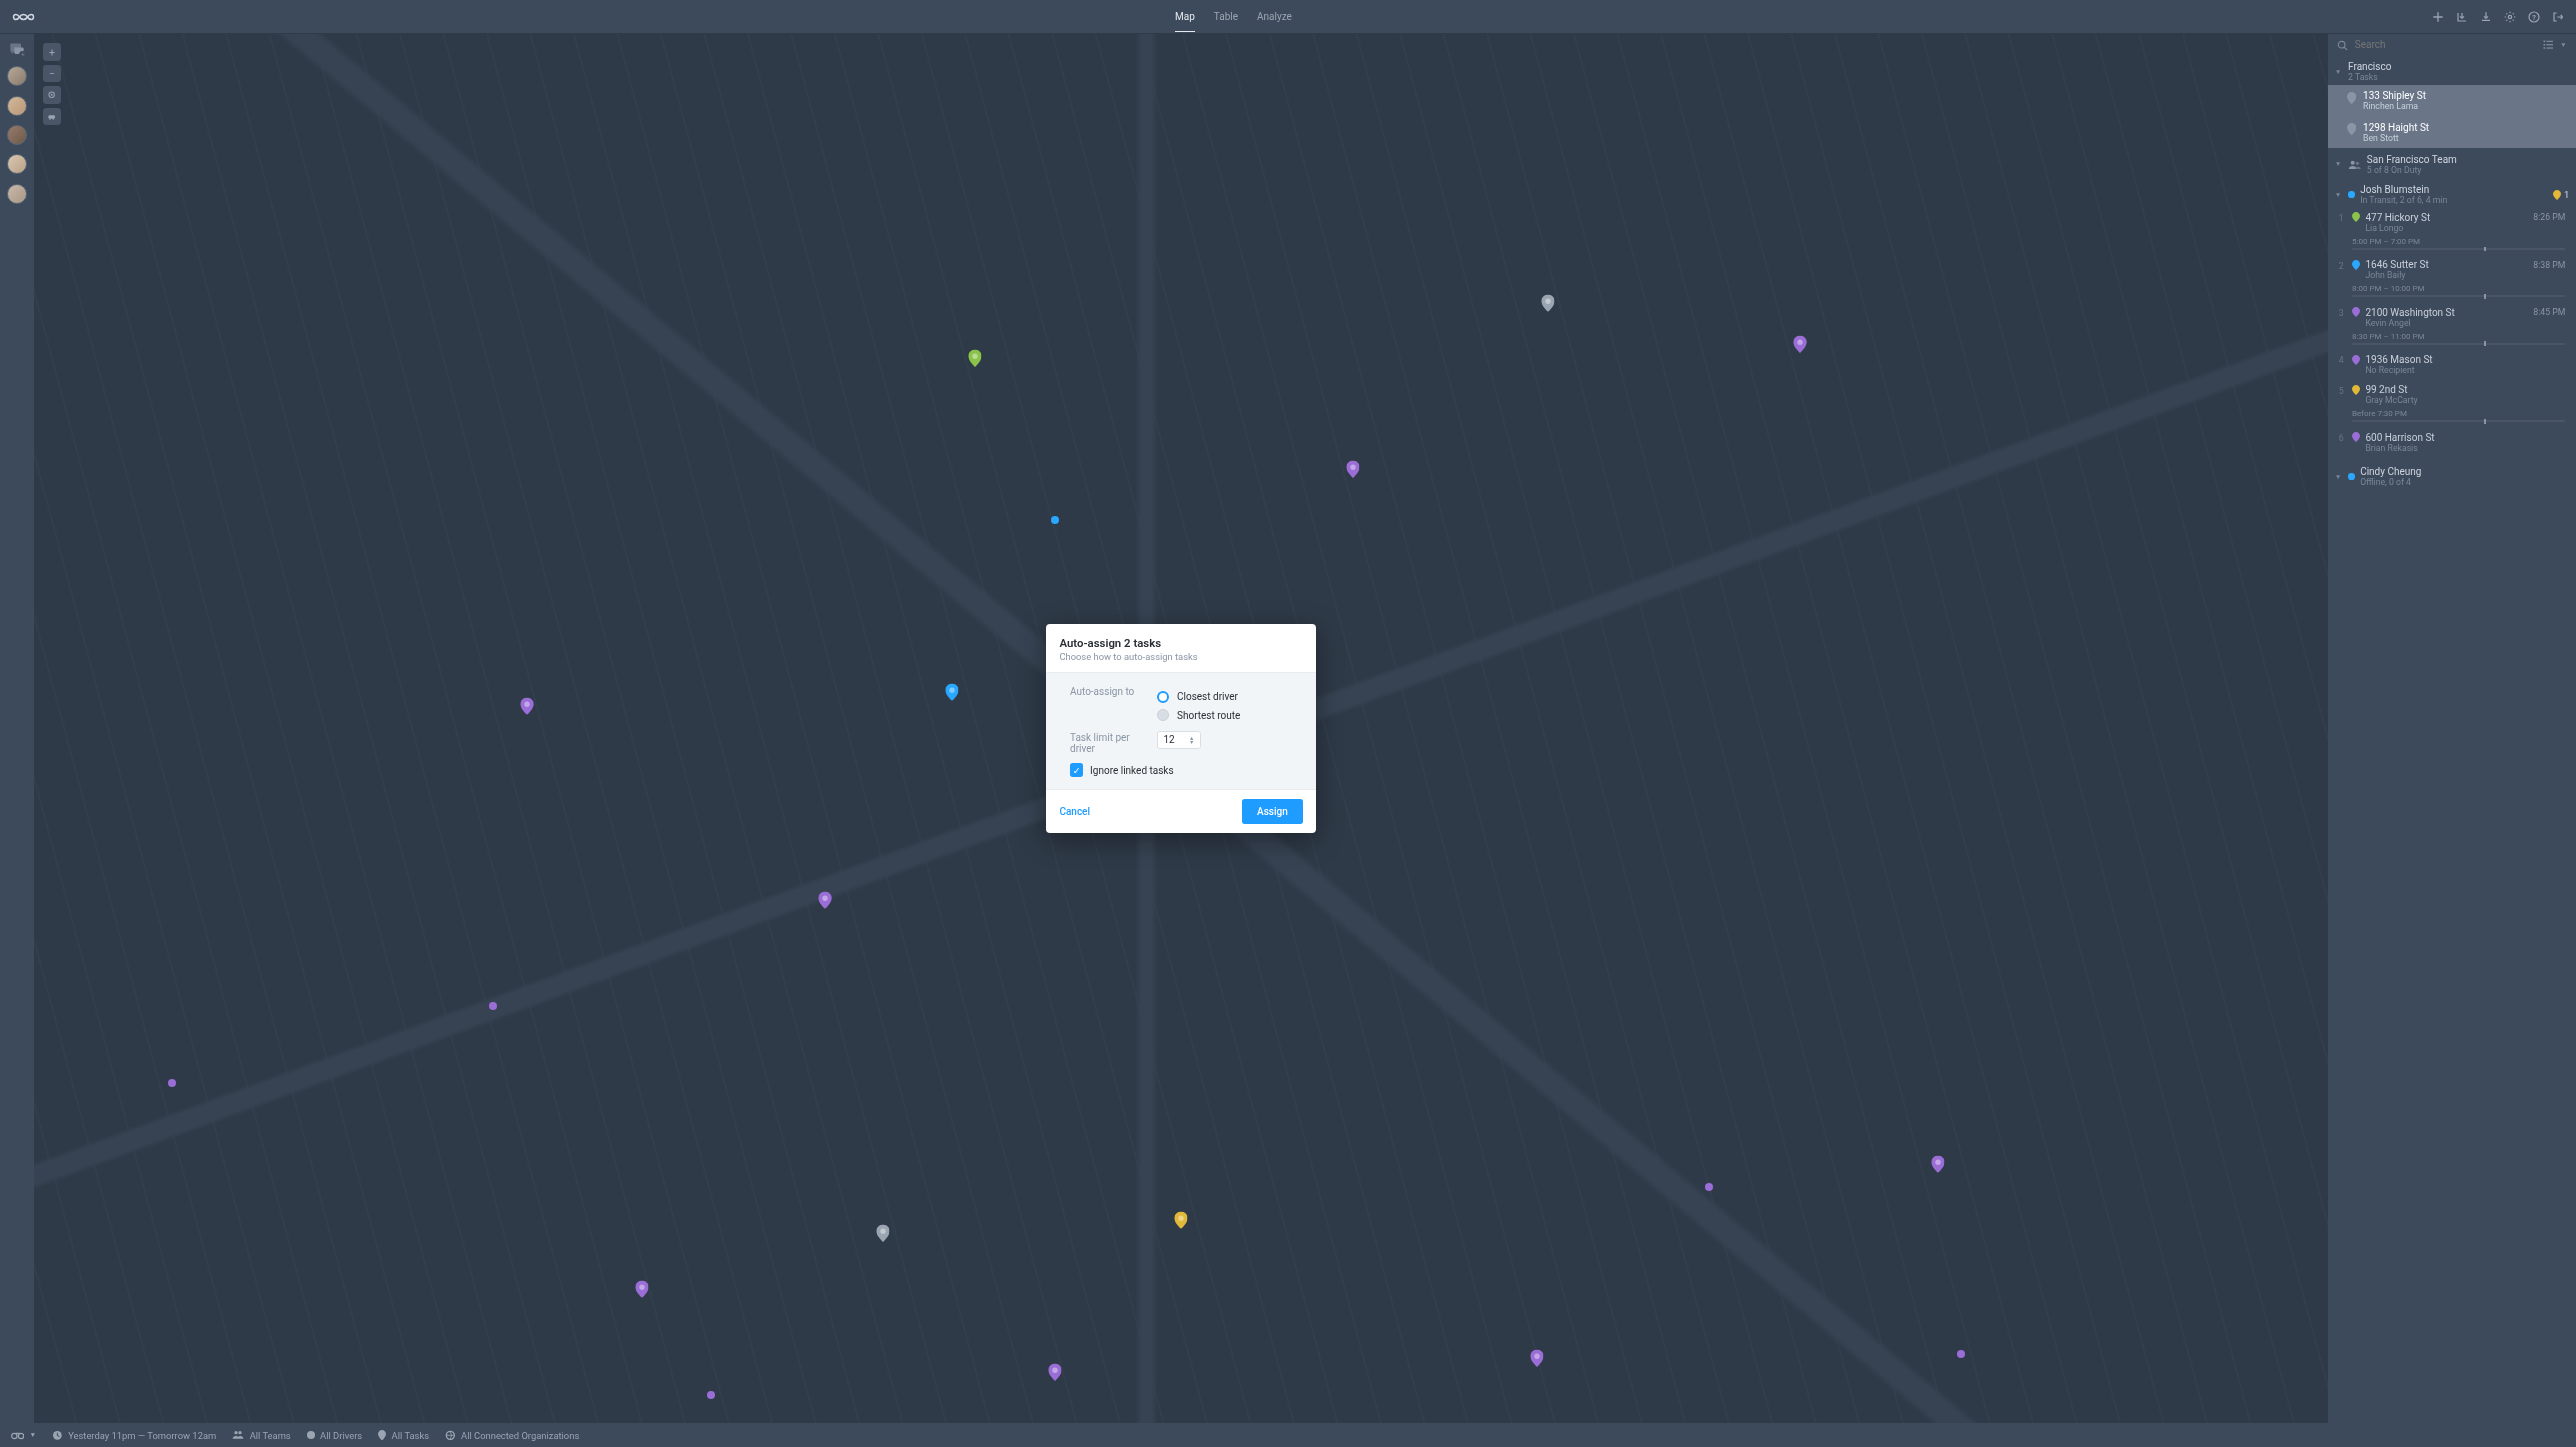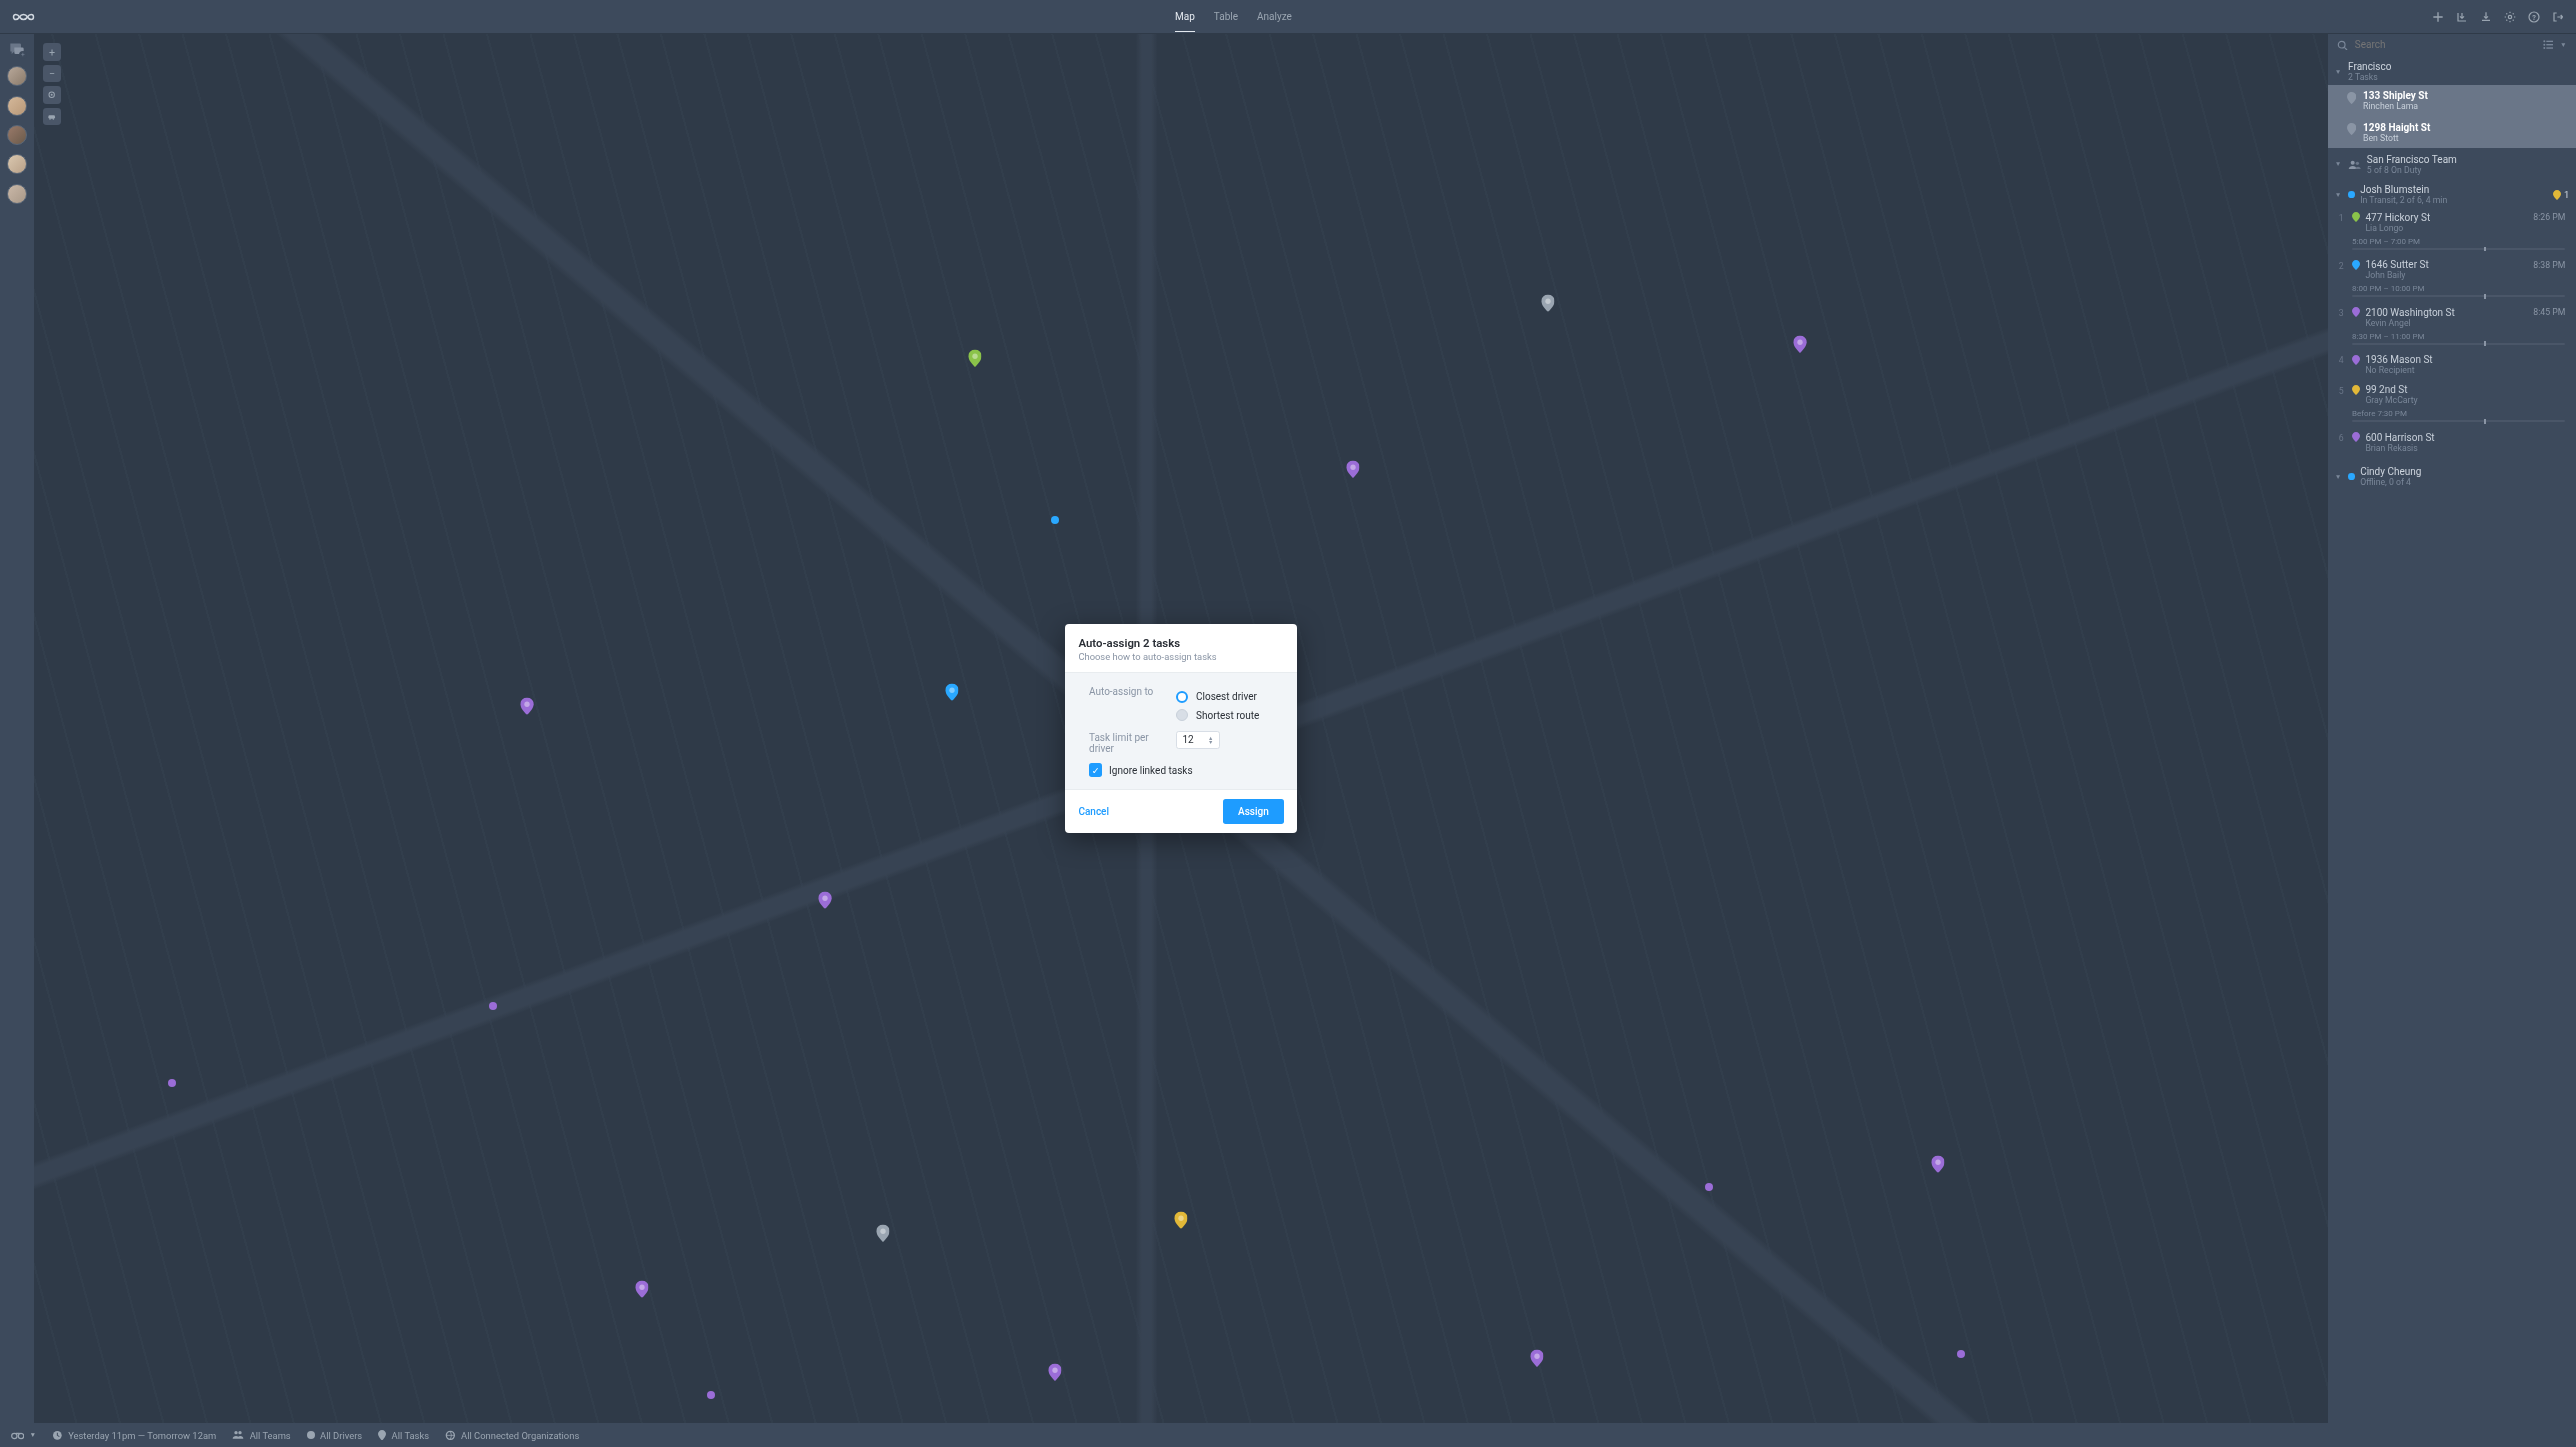--- a/index.html
+++ b/index.html
@@ -48,41 +48,41 @@
 .panel-scroll{flex:1;overflow-y:auto;}
 .group-hdr{display:flex;align-items:center;padding:5.4px 6.7px 2.7px;gap:5.4px;}
 .group-hdr .ttl{color:#cfd6df;font-size:10px;}
 .group-hdr .sub{color:#7a8799;font-size:8.7px;display:block;}
 .caret{color:#7a8799;font-size:6.7px;cursor:pointer;width:8px;}
 .task-item{display:flex;align-items:flex-start;padding:5.4px 6.7px 5.4px 19px;gap:6.7px;}
 .task-item.sel{background:#6a7688;}
 .task-item .pin-icon{flex-shrink:0;margin-top:1.3px;}
 .task-item .addr{color:#d8dee6;font-size:10px;}
 .task-item .rec{color:#8a95a5;font-size:8.7px;}
-.task-item.sel .addr{color:#fff;font-weight:bold;}
+.task-item.sel .addr{color:#fff;}
 .task-item.sel .rec{color:#c8d0da;}
 .driver-hdr{display:flex;align-items:center;padding:6.7px 6.7px 4px;gap:5.4px;}
 .driver-dot{width:6.7px;height:6.7px;border-radius:50%;flex-shrink:0;}
 .task-row{padding:2.7px 10.7px 6.7px 24px;position:relative;}
 .task-row .num{position:absolute;left:10.7px;top:4px;color:#6a7688;font-size:8.7px;}
 .task-row .line1{display:flex;align-items:center;gap:5.4px;}
 .task-row .addr{color:#c8d0da;font-size:10px;}
 .task-row .time{margin-left:auto;color:#8a95a5;font-size:8.7px;}
 .task-row .rec{color:#7a8799;font-size:8.7px;}
 .task-row .win{color:#7a8799;font-size:8px;margin-top:4px;}
 .task-row .bar{height:2px;background:#4a5668;margin-top:2px;border-radius:1.3px;position:relative;}
 .task-row .bar .tick{position:absolute;top:-1.3px;width:1.3px;height:4.7px;background:#8a95a5;}
 
 
 .bottombar{position:absolute;left:0;right:248px;bottom:0;height:24px;background:#3d4a5c;display:flex;align-items:center;padding:0 10.7px;gap:16px;color:#9aa5b1;font-size:9.4px;}
 .bottombar .seg{display:flex;align-items:center;gap:5.4px;cursor:pointer;}
 
 
 .modal-backdrop{position:absolute;inset:34px 248px 24px 34px;z-index:10;display:flex;align-items:center;justify-content:center;}
-.modal{width:232px;background:#fff;border-radius:4px;box-shadow:0 6.7px 27px rgba(0,0,0,0.4);color:#333;overflow:hidden;}
+.modal{width:270px;background:#fff;border-radius:4px;box-shadow:0 6.7px 27px rgba(0,0,0,0.4);color:#333;overflow:hidden;}
 .modal-hd{padding:12px 13.4px 9.4px;border-bottom:0.7px solid #e8ecef;}
 .modal-hd .t{font-size:11.4px;font-weight:600;color:#2a2f36;}
 .modal-hd .s{font-size:9.4px;color:#8a95a5;margin-top:1.3px;}
 .modal-bd{padding:12px 24px;background:#f2f5f8;}
 .form-row{display:flex;align-items:flex-start;margin-bottom:9.4px;}
 .form-row .lbl{width:87px;color:#8a95a5;font-size:10px;padding-top:1.3px;}
 .radio-grp{display:flex;flex-direction:column;gap:6.7px;margin-top:6px;}
 .radio-opt{display:flex;align-items:center;gap:8px;cursor:pointer;}
 .radio-circ{width:12px;height:12px;border-radius:50%;border:2.7px solid #1e9cff;background:#fff;}
 .radio-circ.off{border:1.3px solid #c8d0da;background:#d8dee6;width:12px;height:12px;}

